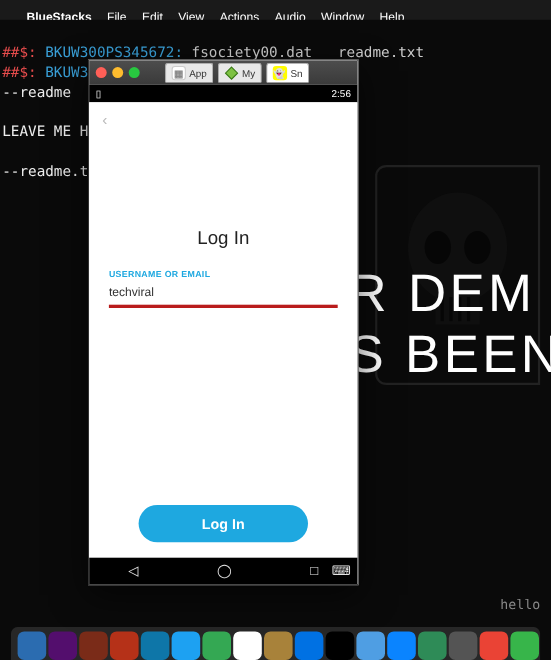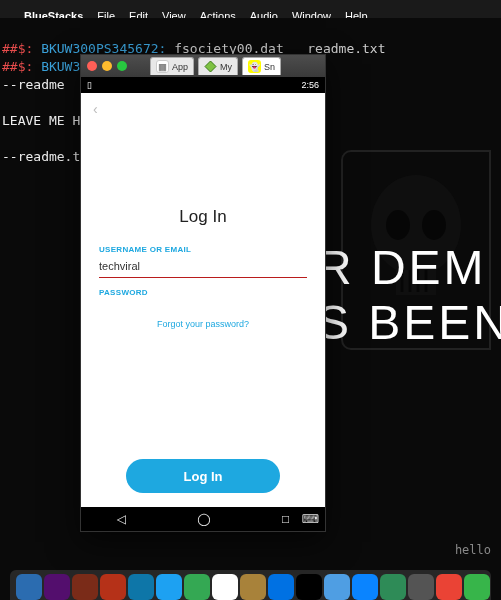--- a/index.html
+++ b/index.html
@@ -181,21 +181,21 @@
       font-size: 8px;
       color: #1ea8e0;
       letter-spacing: .3px;
       text-transform: uppercase;
       margin-bottom: 2px;
       font-weight: 600;
     }
     .field-input {
       width: 100%;
       border: none;
-      border-bottom: 1px solid #b91c1c;
+      border-bottom: 3px solid #b91c1c;
       font-size: 11px;
       padding: 4px 0 5px;
       color: #333;
       outline: none;
       background: transparent;
     }
     .field-row { margin-bottom: 10px; padding: 0 6px; }
     .field-wrap { position: relative; }
     .eye-icon {
       position: absolute;
@@ -360,24 +360,22 @@
     <span class="back-chevron">‹</span>
 
     <div class="login-title">Log In</div>
 
     <div class="field-row">
       <div class="field-label">USERNAME OR EMAIL</div>
       <input class="field-input" type="text" value="techviral" style="">
     </div>
 
     <div class="field-row">
-      <div class="field-label">PASSWORD</div>
     </div>
 
-    <div class="forgot">Forgot your password?</div>
 
     <div class="app-spacer"></div>
 
     <button class="login-btn">Log In</button>
   </div>
 
   <div class="android-nav android-nav-wrap">
     <span>◁</span>
     <span>◯</span>
     <span>□</span>

